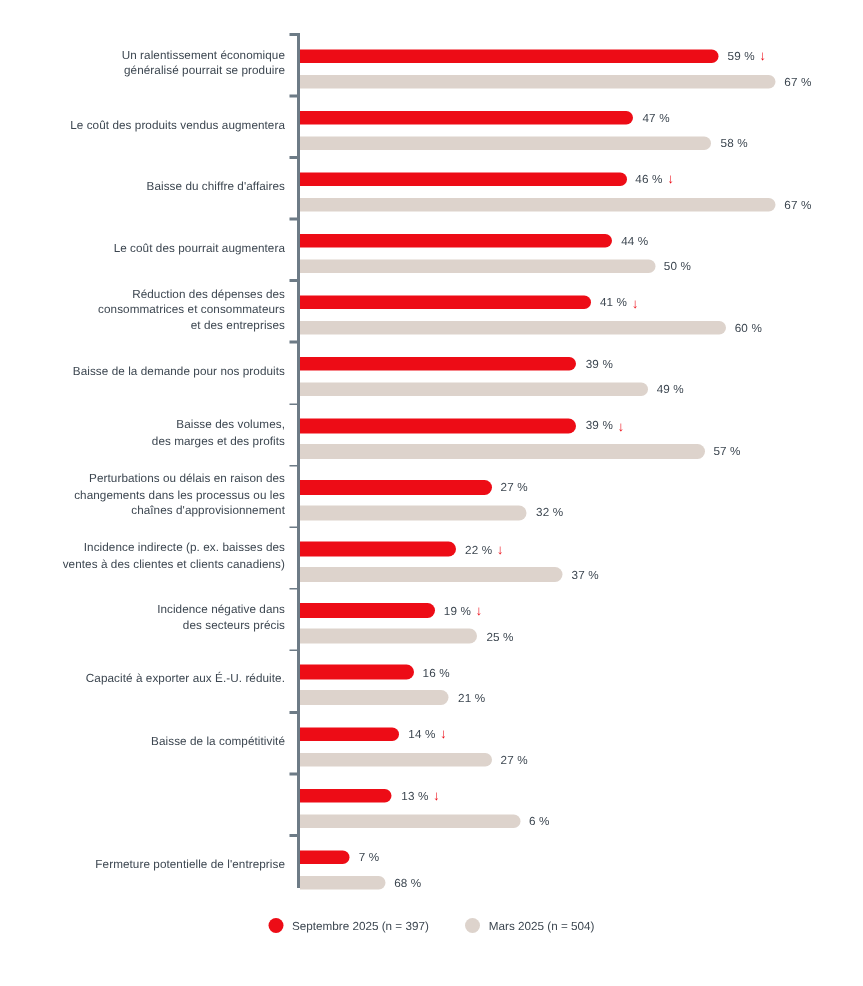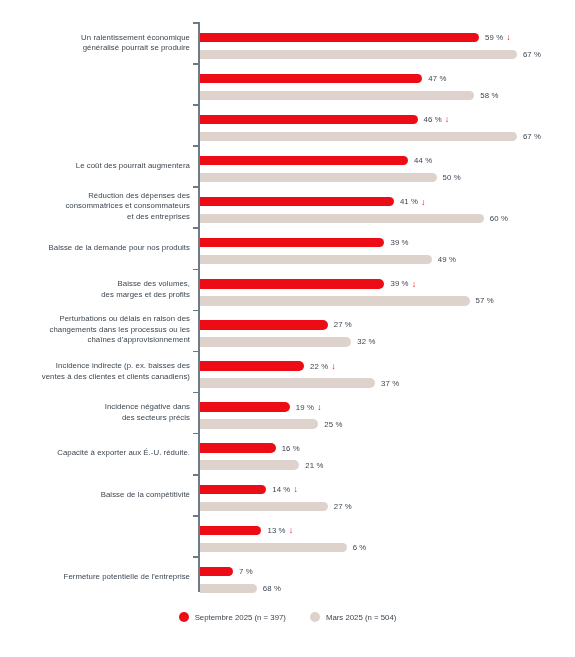--- a/index.html
+++ b/index.html
@@ -162,33 +162,35 @@
               <span class="val">59 %<span class="arrow">↓</span></span>
             </div>
             <div class="bar-wrap gray">
               <div class="bar gray" style="width: 316.91px;"></div>
               <span class="val">67 %</span>
             </div>
           </div>
         </div>
         <div class="row">
           <div class="tick"></div>
+          <div class="cat-label">Le coût des produits vendus augmentera</div>
           <div class="bars">
             <div class="bar-wrap red">
               <div class="bar red" style="width: 222.31px;"></div>
               <span class="val">47 %</span>
             </div>
             <div class="bar-wrap gray">
               <div class="bar gray" style="width: 274.34px;"></div>
               <span class="val">58 %</span>
             </div>
           </div>
         </div>
         <div class="row">
           <div class="tick"></div>
+          <div class="cat-label">Baisse du chiffre d'affaires</div>
           <div class="bars">
             <div class="bar-wrap red">
               <div class="bar red" style="width: 217.58px;"></div>
               <span class="val">46 %<span class="arrow">↓</span></span>
             </div>
             <div class="bar-wrap gray">
               <div class="bar gray" style="width: 316.91px;"></div>
               <span class="val">67 %</span>
             </div>
           </div>

